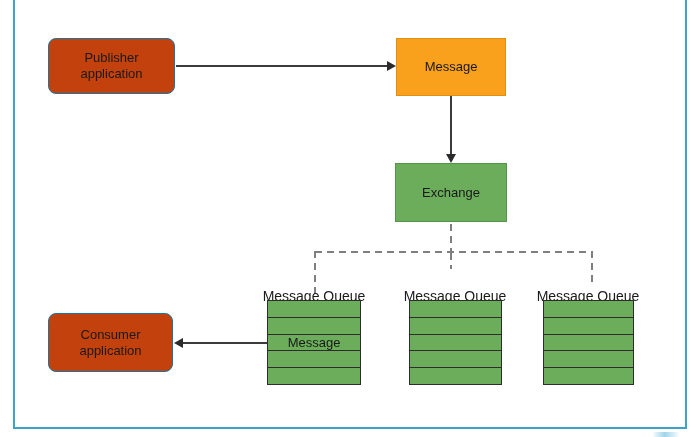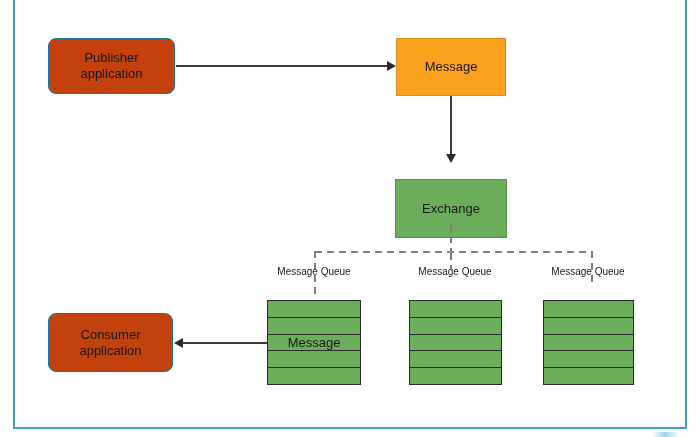--- a/index.html
+++ b/index.html
@@ -18,41 +18,41 @@
 
   
   .node{position:absolute;display:flex;align-items:center;justify-content:center;
     text-align:center;font-size:13px;line-height:16px;box-sizing:border-box;}
   .node-blue{background:#c2410c;border:1px solid #1478A6;border-radius:8px;}
   .node-orange{background:#F9A11C;border:1px solid #E08F12;}
   .node-green{background:#6BAD5B;border:1px solid #55924A;}
 
   #publisher{left:48px;top:38px;width:127px;height:56px;padding:0 14px;}
   #message-node{left:396px;top:38px;width:110px;height:58px;}
-  #exchange{left:395px;top:163px;width:112px;height:59px;margin-top:16px;}
+  #exchange{left:395px;top:163px;width:112px;height:59px;}
   #consumer{left:48px;top:313px;width:125px;height:59px;padding:0 32px;}
 
   
   .line-h{position:absolute;height:2px;background:#3b3b3b;}
   .line-v{position:absolute;width:2px;background:#3b3b3b;}
   .arrow-right{position:absolute;width:0;height:0;
     border-top:5px solid transparent;border-bottom:5px solid transparent;border-left:9px solid #2b2b2b;}
   .arrow-left{position:absolute;width:0;height:0;
     border-top:5px solid transparent;border-bottom:5px solid transparent;border-right:9px solid #2b2b2b;}
   .arrow-down{position:absolute;width:0;height:0;
     border-left:5px solid transparent;border-right:5px solid transparent;border-top:9px solid #2b2b2b;}
 
   
   .dash-h{position:absolute;height:2px;
     background:repeating-linear-gradient(90deg,#7f7f7f 0 7px,transparent 7px 12px);}
   .dash-v{position:absolute;width:2px;
     background:repeating-linear-gradient(180deg,#7f7f7f 0 7px,transparent 7px 12px);}
 
   
-  .queue-label{position:absolute;width:110px;text-align:center;font-size:10px;line-height:16px;}
+  .queue-label{position:absolute;width:110px;text-align:center;font-size:14px;line-height:16px;margin-top:24px;}
   .queue-box{position:absolute;top:300px;height:85px;box-sizing:border-box;
     border:1px solid #2d2d2d;background:#6BAD5B;display:flex;flex-direction:column;}
   .queue-row{flex:1;border-bottom:1px solid #2d2d2d;box-sizing:border-box;
     display:flex;align-items:center;justify-content:center;font-size:13px;}
   .queue-row:last-child{border-bottom:none;}
 </style>
 </head>
 <body>
 
 <div class="frame-left"></div>

